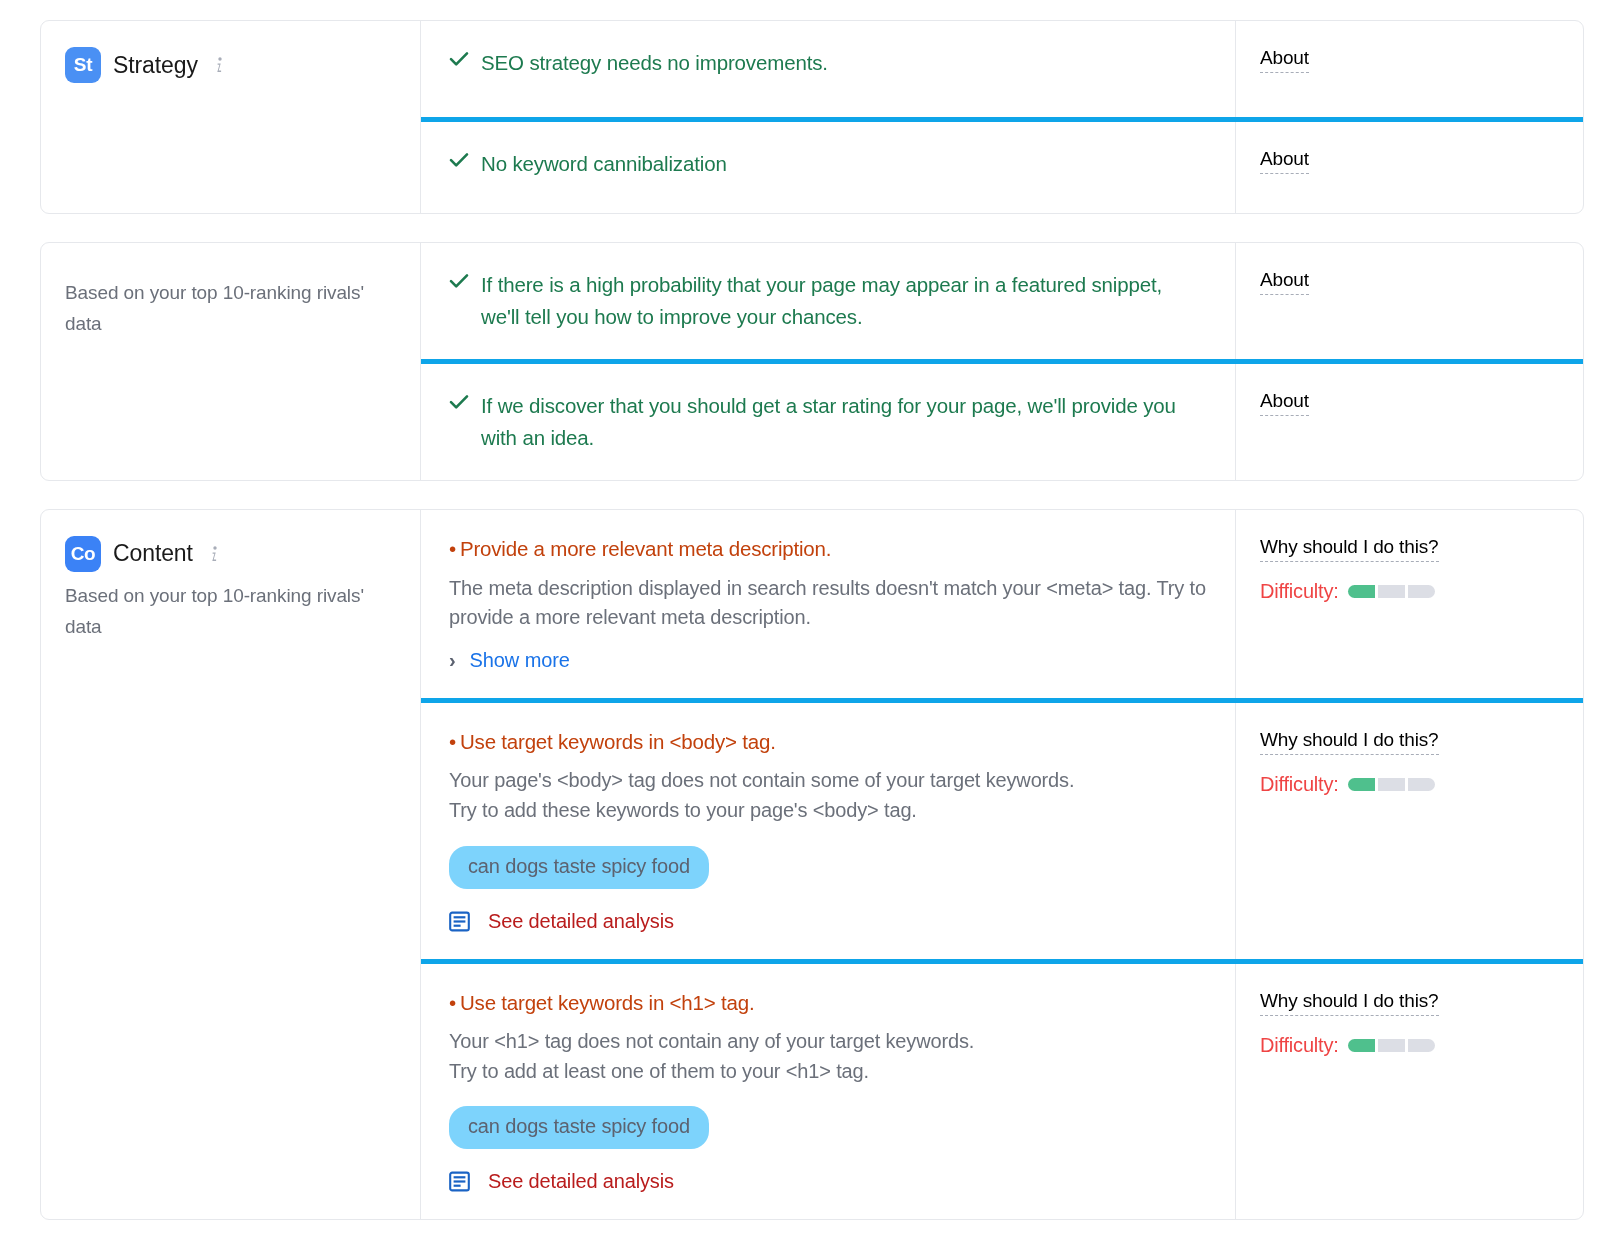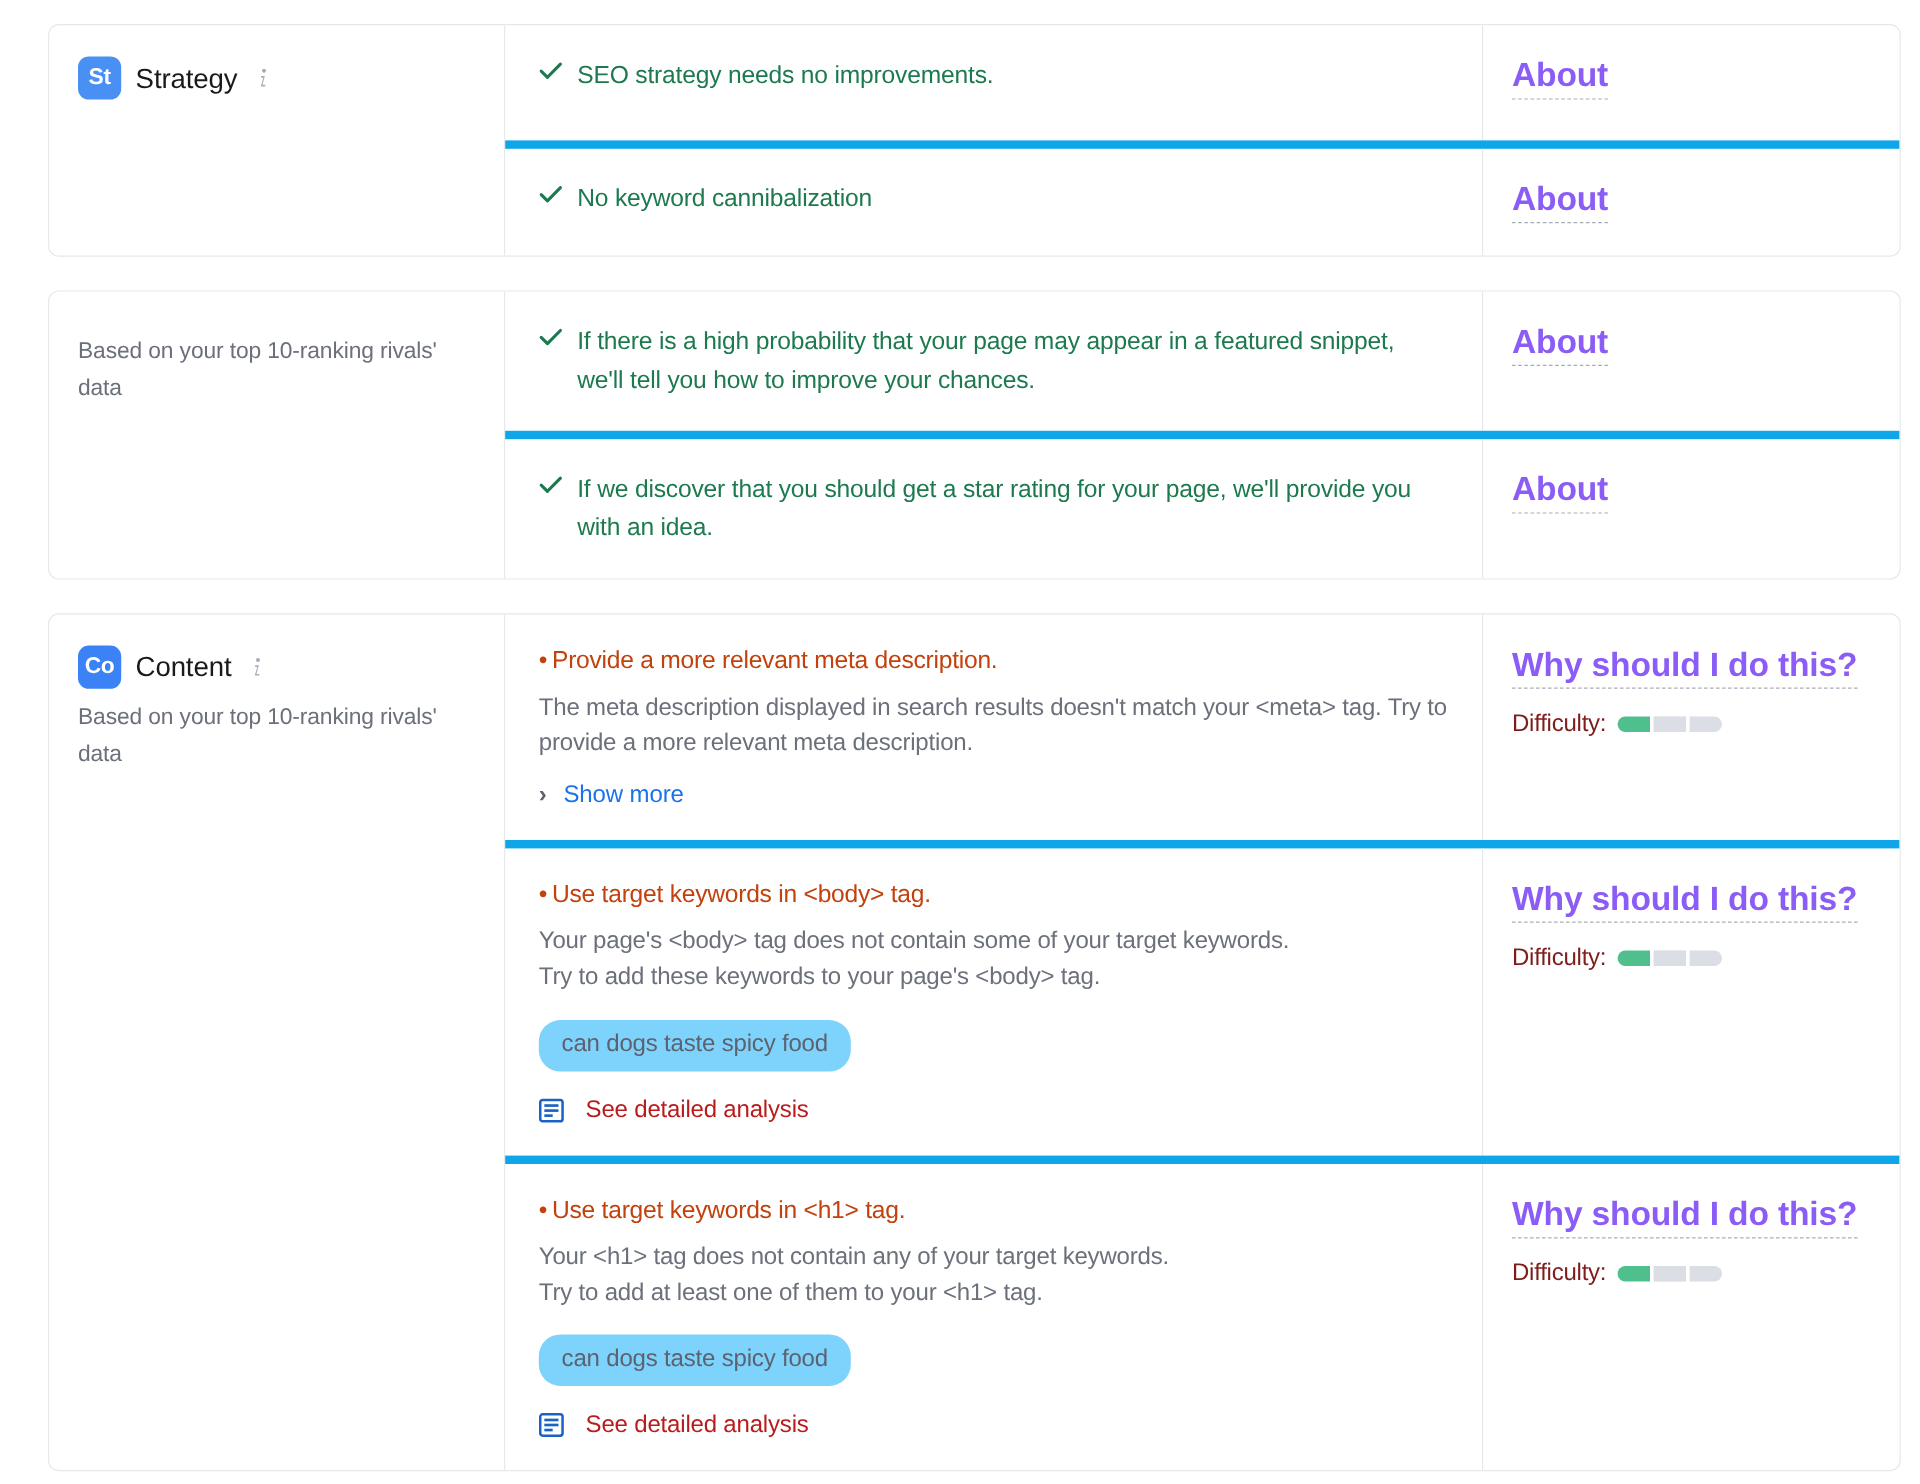--- a/index.html
+++ b/index.html
@@ -83,21 +83,21 @@
     margin-top: 9px;
     font-size: 19px;
     line-height: 1.62;
     color: #6b707a;
     letter-spacing: -0.1px;
   }
 
   
   .row {
     display: flex;
-    border-top: 7px solid #0ea5e9;
+    border-top: 5px solid #0ea5e9;
     min-height: 96px;
     box-sizing: border-box;
   }
   .row:first-child { border-top: none; }
   .row-main {
     flex: 1;
     padding: 26px 28px 26px 28px;
     box-sizing: border-box;
   }
   .row-side {
@@ -173,38 +173,37 @@
     color: #b91c1c;
     font-size: 20px;
     letter-spacing: -0.15px;
     cursor: pointer;
   }
   .doc-icon { flex: none; display:block; }
 
   
   .dashed-link {
     display: inline-block;
-    color: #8b5cf6;
-    font-size: 28px;
+    color: #000000;
+    font-size: 19px;
     letter-spacing: -0.15px;
     border-bottom: 1px dashed #a8adb8;
     padding-bottom: 3px;
     cursor: pointer;
     text-decoration: none;
-    font-weight: bold;
   }
   .difficulty {
     display: flex;
     align-items: center;
     gap: 9px;
     margin-top: 18px;
   }
   .difficulty-label {
     font-size: 20px;
-    color: #7f1d1d;
+    color: #ef4444;
     letter-spacing: -0.2px;
   }
   .meter {
     display: flex;
     gap: 3px;
   }
   .seg {
     width: 27px;
     height: 13px;
     background: #dcdee5;

